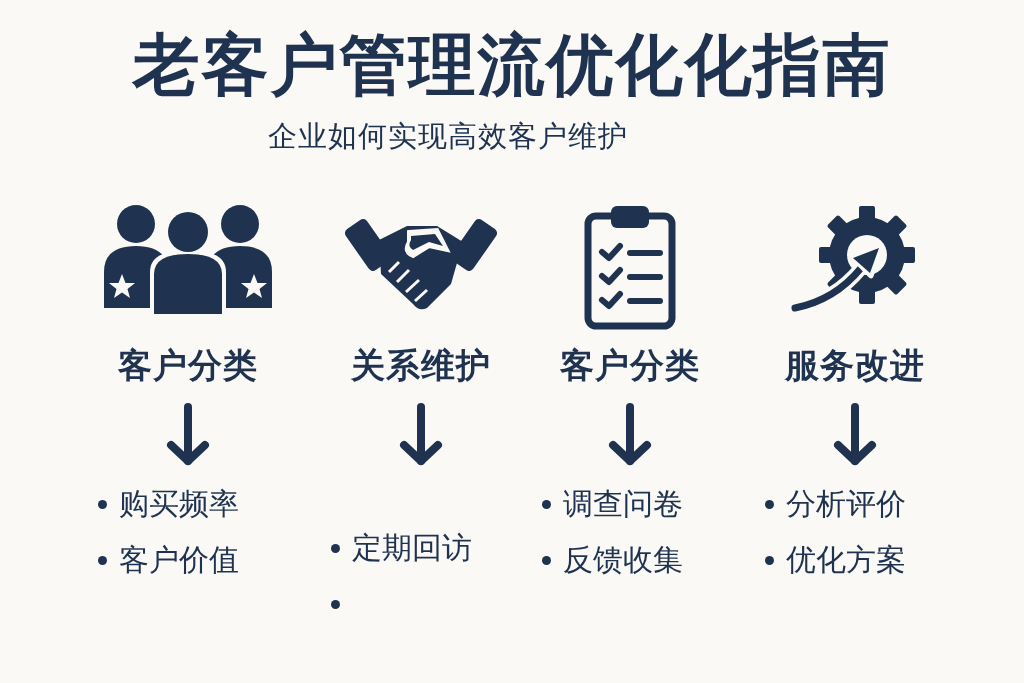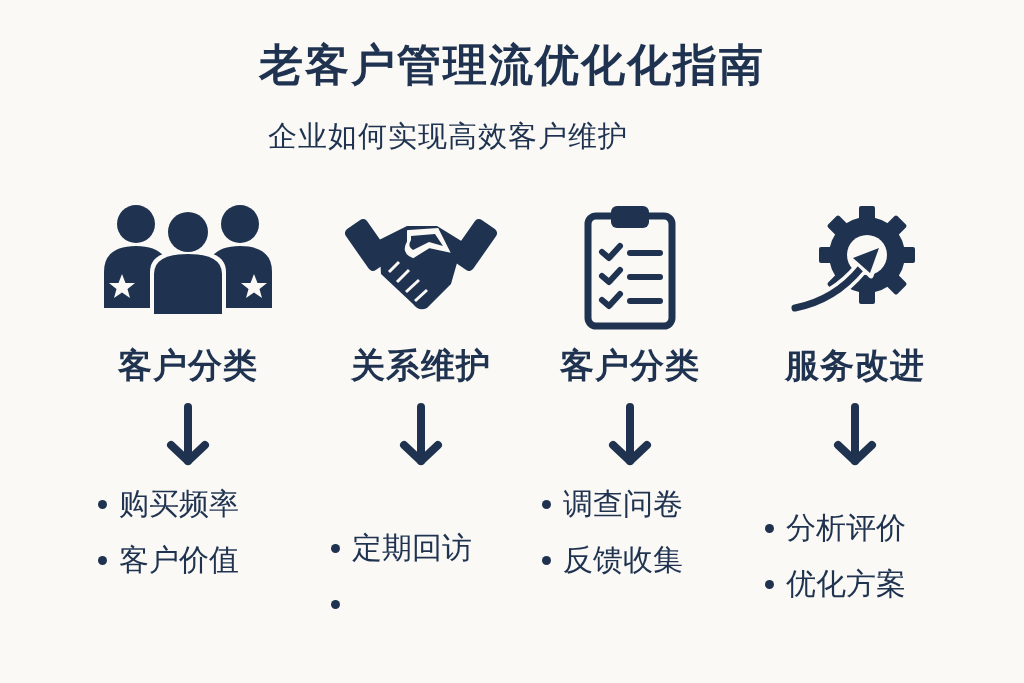--- a/index.html
+++ b/index.html
@@ -5,21 +5,21 @@
   html, body { margin: 0; padding: 0; }
   body {
     width: 1024px; height: 683px; overflow: hidden;
     background: #faf9f5;
     font-family: "DejaVu Sans", "Liberation Sans", sans-serif;
     color: #1f3350;
     position: relative;
   }
   .title {
     position: absolute; left: 0; top: 30px; width: 1024px;
-    text-align: center; font-size: 44px; font-weight: bold;
+    text-align: center; font-size: 67px; font-weight: bold;
     letter-spacing: 2px; line-height: 70px;
   }
   .subtitle {
     position: absolute; left: 268px; top: 116px;
     font-size: 29px; font-weight: normal; line-height: 40px; letter-spacing: 1px;
   }
   .col {
     position: absolute; top: 200px; width: 220px;
   }
   .icon {
@@ -191,21 +191,21 @@
   </div>
   <div class="step-label">服务改进</div>
   <div class="arrow">
     <svg width="44" height="64" viewBox="0 0 44 64">
         <g stroke="#1f3350" stroke-width="8" stroke-linecap="round" stroke-linejoin="round" fill="none">
           <line x1="22" y1="4" x2="22" y2="58"></line>
           <polyline points="5,42 22,58 39,42"></polyline>
         </g>
       </svg>
   </div>
-  <ul class="bullets" style="left:20px;margin-top:24px;">
+  <ul class="bullets" style="left:20px;">
     <li>
         <span class="dot"></span>
         <span>分析评价</span>
       </li>
     <li>
         <span class="dot"></span>
         <span>优化方案</span>
       </li>
   </ul>
 </div>

